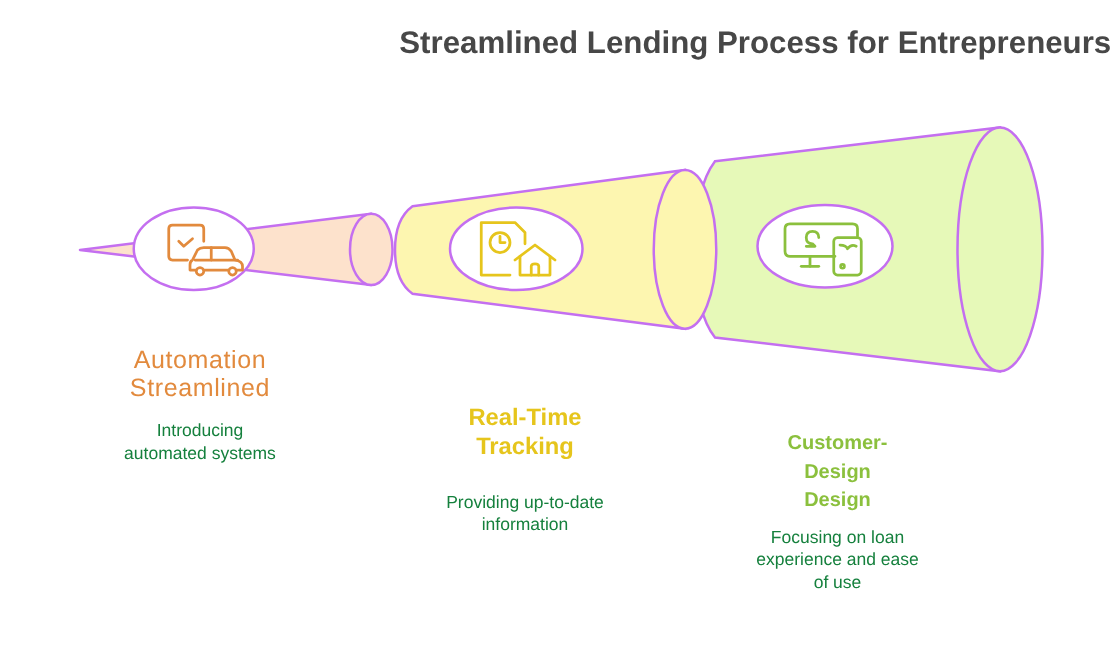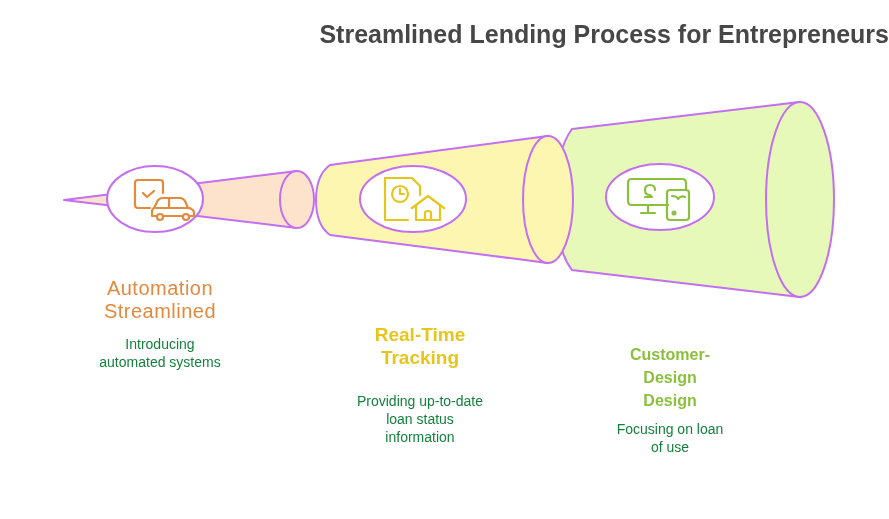--- a/index.html
+++ b/index.html
@@ -83,25 +83,25 @@
   <div>Introducing</div>
   <div>automated systems</div>
 </div>
 
 <div class="stage-title t2" style="left:300px; top:323px; width:240px;">
   <div>Real-Time</div>
   <div>Tracking</div>
 </div>
 <div class="stage-desc" style="left:300px; top:368px; width:240px;margin-top:24px;">
   <div>Providing up-to-date</div>
-  <div>loan status</div>
   <div>information</div>
 </div>
 
 <div class="stage-title t3" style="left:550px; top:343px; width:240px;">
   <div>Customer-</div>
   <div>Design</div>
   <div>Design</div>
 </div>
 <div class="stage-desc" style="left:550px; top:420px; width:240px;">
   <div>Focusing on loan</div>
+  <div>experience and ease</div>
   <div>of use</div>
 </div>
 
 </body></html>

